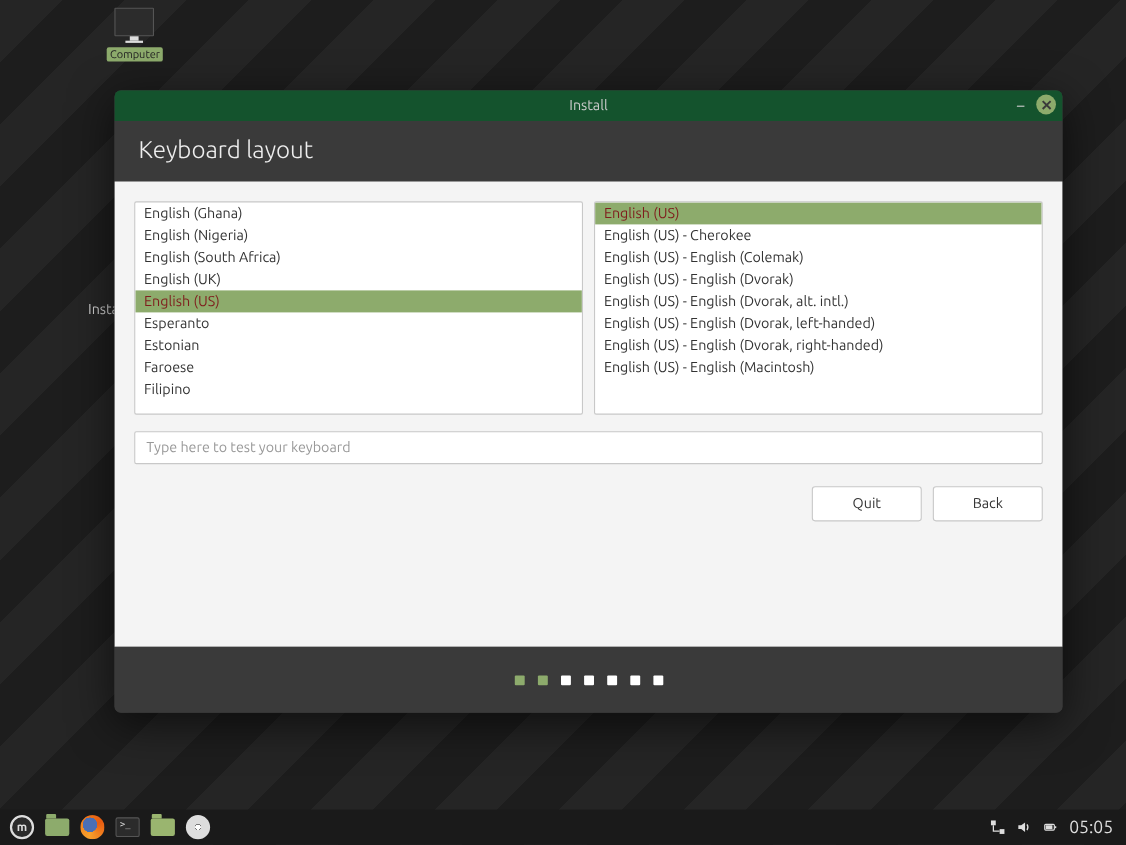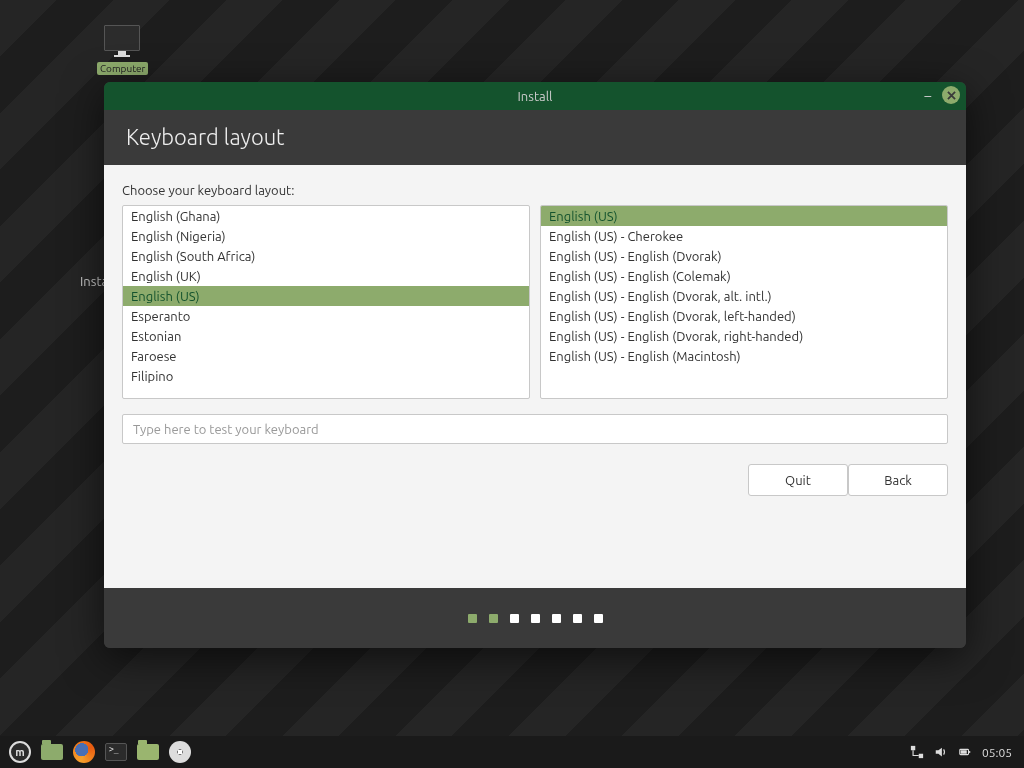--- a/index.html
+++ b/index.html
@@ -6,21 +6,21 @@
 html, body { width: 1024px; height: 768px; overflow: hidden; }
 body {
   background: #1a1a1a;
   background-image:
     repeating-linear-gradient(135deg, #252525 0 40px, #1d1d1d 40px 80px);
   position: relative;
   color: #ddd;
 }
 
 
-.desktop-icon { position: absolute; top: 25px; left: 97px; width: 50px; text-align: center; }
+.desktop-icon { position: absolute; top: 7px; left: 97px; width: 50px; text-align: center; }
 .desktop-icon .monitor {
   width: 36px; height: 26px; background: #2c2c2c; margin: 0 auto 2px; border: 1px solid #555; border-radius: 1px;
 }
 .desktop-icon .stand { width: 8px; height: 4px; background: #ddd; margin: -2px auto 0; }
 .desktop-icon .base { width: 16px; height: 2px; background: #ddd; margin: 0 auto; }
 .desktop-icon .lbl { font-size: 10px; background: #8dab6c; color: #222; padding: 1px 3px; border-radius: 2px; display: inline-block; margin-top: 3px; }
 
 
 .behind-text { position: absolute; top: 274px; left: 80px; font-size: 13px; color: #ccc; }
 
@@ -47,32 +47,32 @@
 .content {
   background: #f4f4f4; flex: 1; padding: 18px 18px 20px; color: #333; display: flex; flex-direction: column;
 }
 .prompt { font-size: 13px; margin-bottom: 8px; color: #333; }
 .lists { display: flex; gap: 10px; }
 .listbox {
   flex: 1; height: 194px; background: #fff; border: 1px solid #c8c8c8; border-radius: 2px;
   overflow: hidden; font-size: 13px;
 }
 .listbox .item { padding: 3px 8px; cursor: pointer; white-space: nowrap; }
-.listbox .item.selected { background: #8dab6c; color: #14532d; }
+.listbox .item.selected { background: #8dab6c; color: #7f1d1d; }
 .test-input {
   margin-top: 15px; width: 100%; height: 30px; border: 1px solid #c8c8c8; border-radius: 2px;
   background: #fff; padding: 0 10px; font-size: 13px; color: #666;
 }
 .test-input::placeholder { color: #999; }
 .detect-btn {
   margin-top: 12px; padding: 8px 14px; font-size: 13px; background: #fff; border: 1px solid #c8c8c8;
   border-radius: 3px; cursor: pointer; color: #333; align-self: flex-start;
 }
 .nav-buttons {
-  margin-top: 20px; display: flex; justify-content: flex-end;
+  margin-top: 20px; display: flex; gap: 10px; justify-content: flex-end;
 }
 .nav-buttons button {
   width: 100px; height: 32px; background: #fff; border: 1px solid #c8c8c8; border-radius: 3px;
   font-size: 13px; color: #333; cursor: pointer;
 }
 .footer {
   background: #3a3a3a; height: 60px; display: flex; align-items: center; justify-content: center; gap: 12px;
 }
 .dot { width: 9px; height: 9px; background: #fff; border-radius: 1px; }
 .dot.active { background: #8dab6c; }
@@ -80,21 +80,21 @@
 
 .taskbar {
   position: absolute; bottom: 0; left: 0; width: 100%; height: 32px;
   background: #1a1a1a; display: flex; align-items: center; padding: 0 6px; gap: 4px;
 }
 .tb-item {
   width: 28px; height: 26px; display: flex; align-items: center; justify-content: center;
   cursor: pointer; border-radius: 2px;
 }
 .tb-spacer { flex: 1; }
-.sys { display: flex; align-items: center; gap: 10px; color: #ddd; font-size: 12px; padding-right: 6px; }
+.sys { display: flex; align-items: center; gap: 10px; color: #ddd; font-size: 16px; padding-right: 6px; }
 .sys svg { display: block; }
 
 
 .mint-logo {
   width: 22px; height: 22px; border-radius: 50%; background: #2b2b2b; border: 2px solid #ddd;
   display: flex; align-items: center; justify-content: center; color: #ddd; font-size: 11px; font-weight: bold;
 }
 .folder-ic { width: 22px; height: 16px; background: #8dab6c; border-radius: 2px; position: relative; }
 .folder-ic:before { content: ""; position: absolute; top: -4px; left: 1px; width: 9px; height: 4px; background: #8dab6c; border-radius: 1px 1px 0 0; }
 .firefox-ic {
@@ -128,39 +128,38 @@
         <svg width="9" height="9" viewBox="0 0 10 10">
             <path d="M1 1 L9 9 M9 1 L1 9" stroke="#3a3a3a" stroke-width="2"></path>
           </svg>
       </span>
     </div>
   </div>
 
   <div class="header">Keyboard layout</div>
 
   <div class="content">
-    <div class="prompt">Choose your keyboard layout:</div>
 
     <div class="lists">
       <div class="listbox" id="left-list">
           <div class="item">English (Ghana)</div>
           <div class="item">English (Nigeria)</div>
           <div class="item">English (South Africa)</div>
           <div class="item">English (UK)</div>
           <div class="item selected">English (US)</div>
           <div class="item">Esperanto</div>
           <div class="item">Estonian</div>
           <div class="item">Faroese</div>
           <div class="item">Filipino</div>
         </div>
       <div class="listbox" id="right-list">
           <div class="item selected">English (US)</div>
           <div class="item">English (US) - Cherokee</div>
+          <div class="item">English (US) - English (Colemak)</div>
           <div class="item">English (US) - English (Dvorak)</div>
-          <div class="item">English (US) - English (Colemak)</div>
           <div class="item">English (US) - English (Dvorak, alt. intl.)</div>
           <div class="item">English (US) - English (Dvorak, left-handed)</div>
           <div class="item">English (US) - English (Dvorak, right-handed)</div>
           <div class="item">English (US) - English (Macintosh)</div>
         </div>
     </div>
 
     <input class="test-input" type="text" placeholder="Type here to test your keyboard" style="">
 
 

